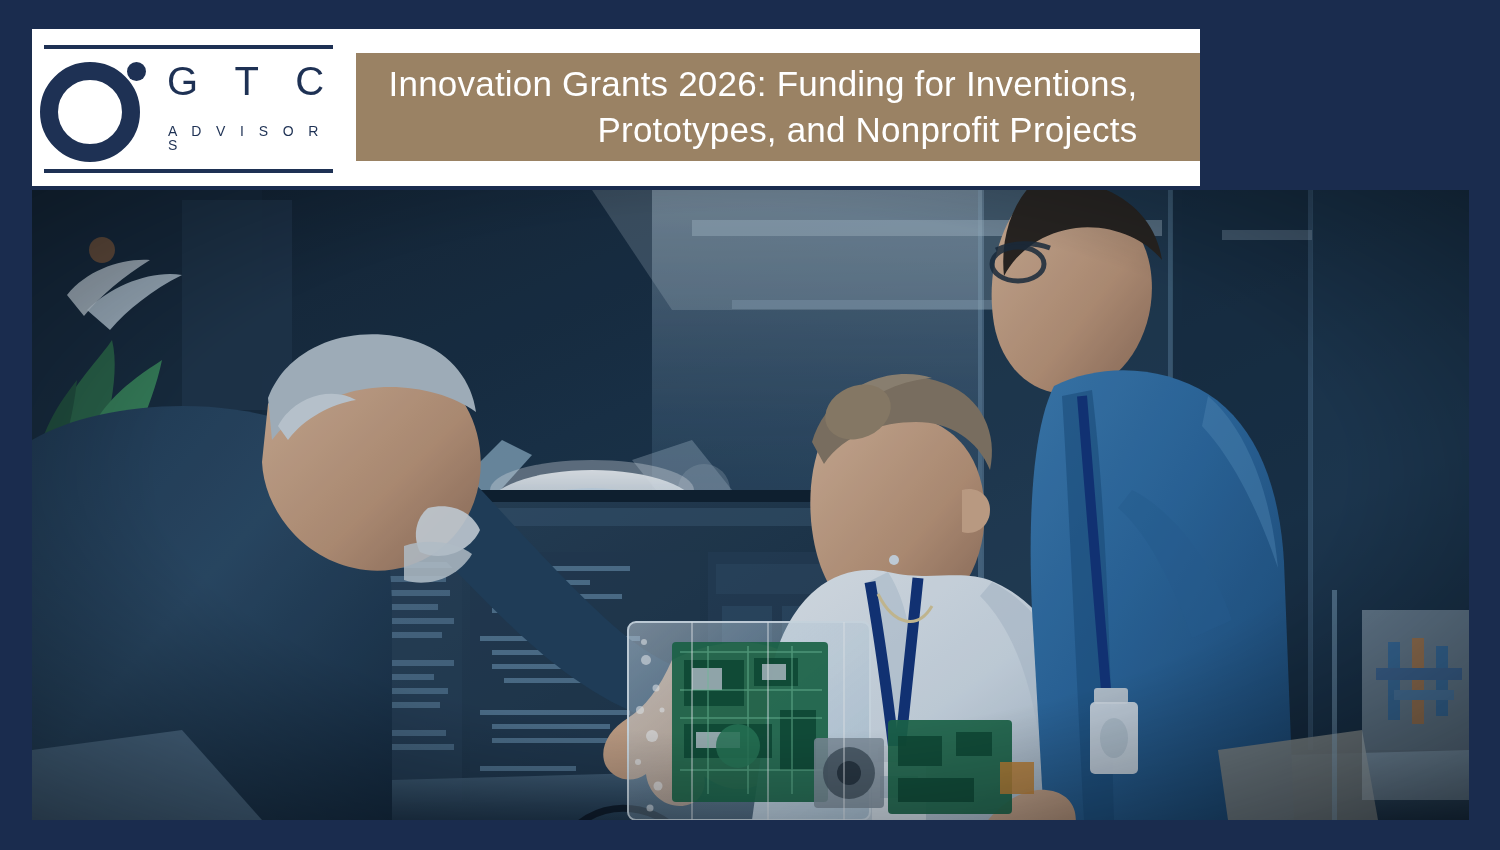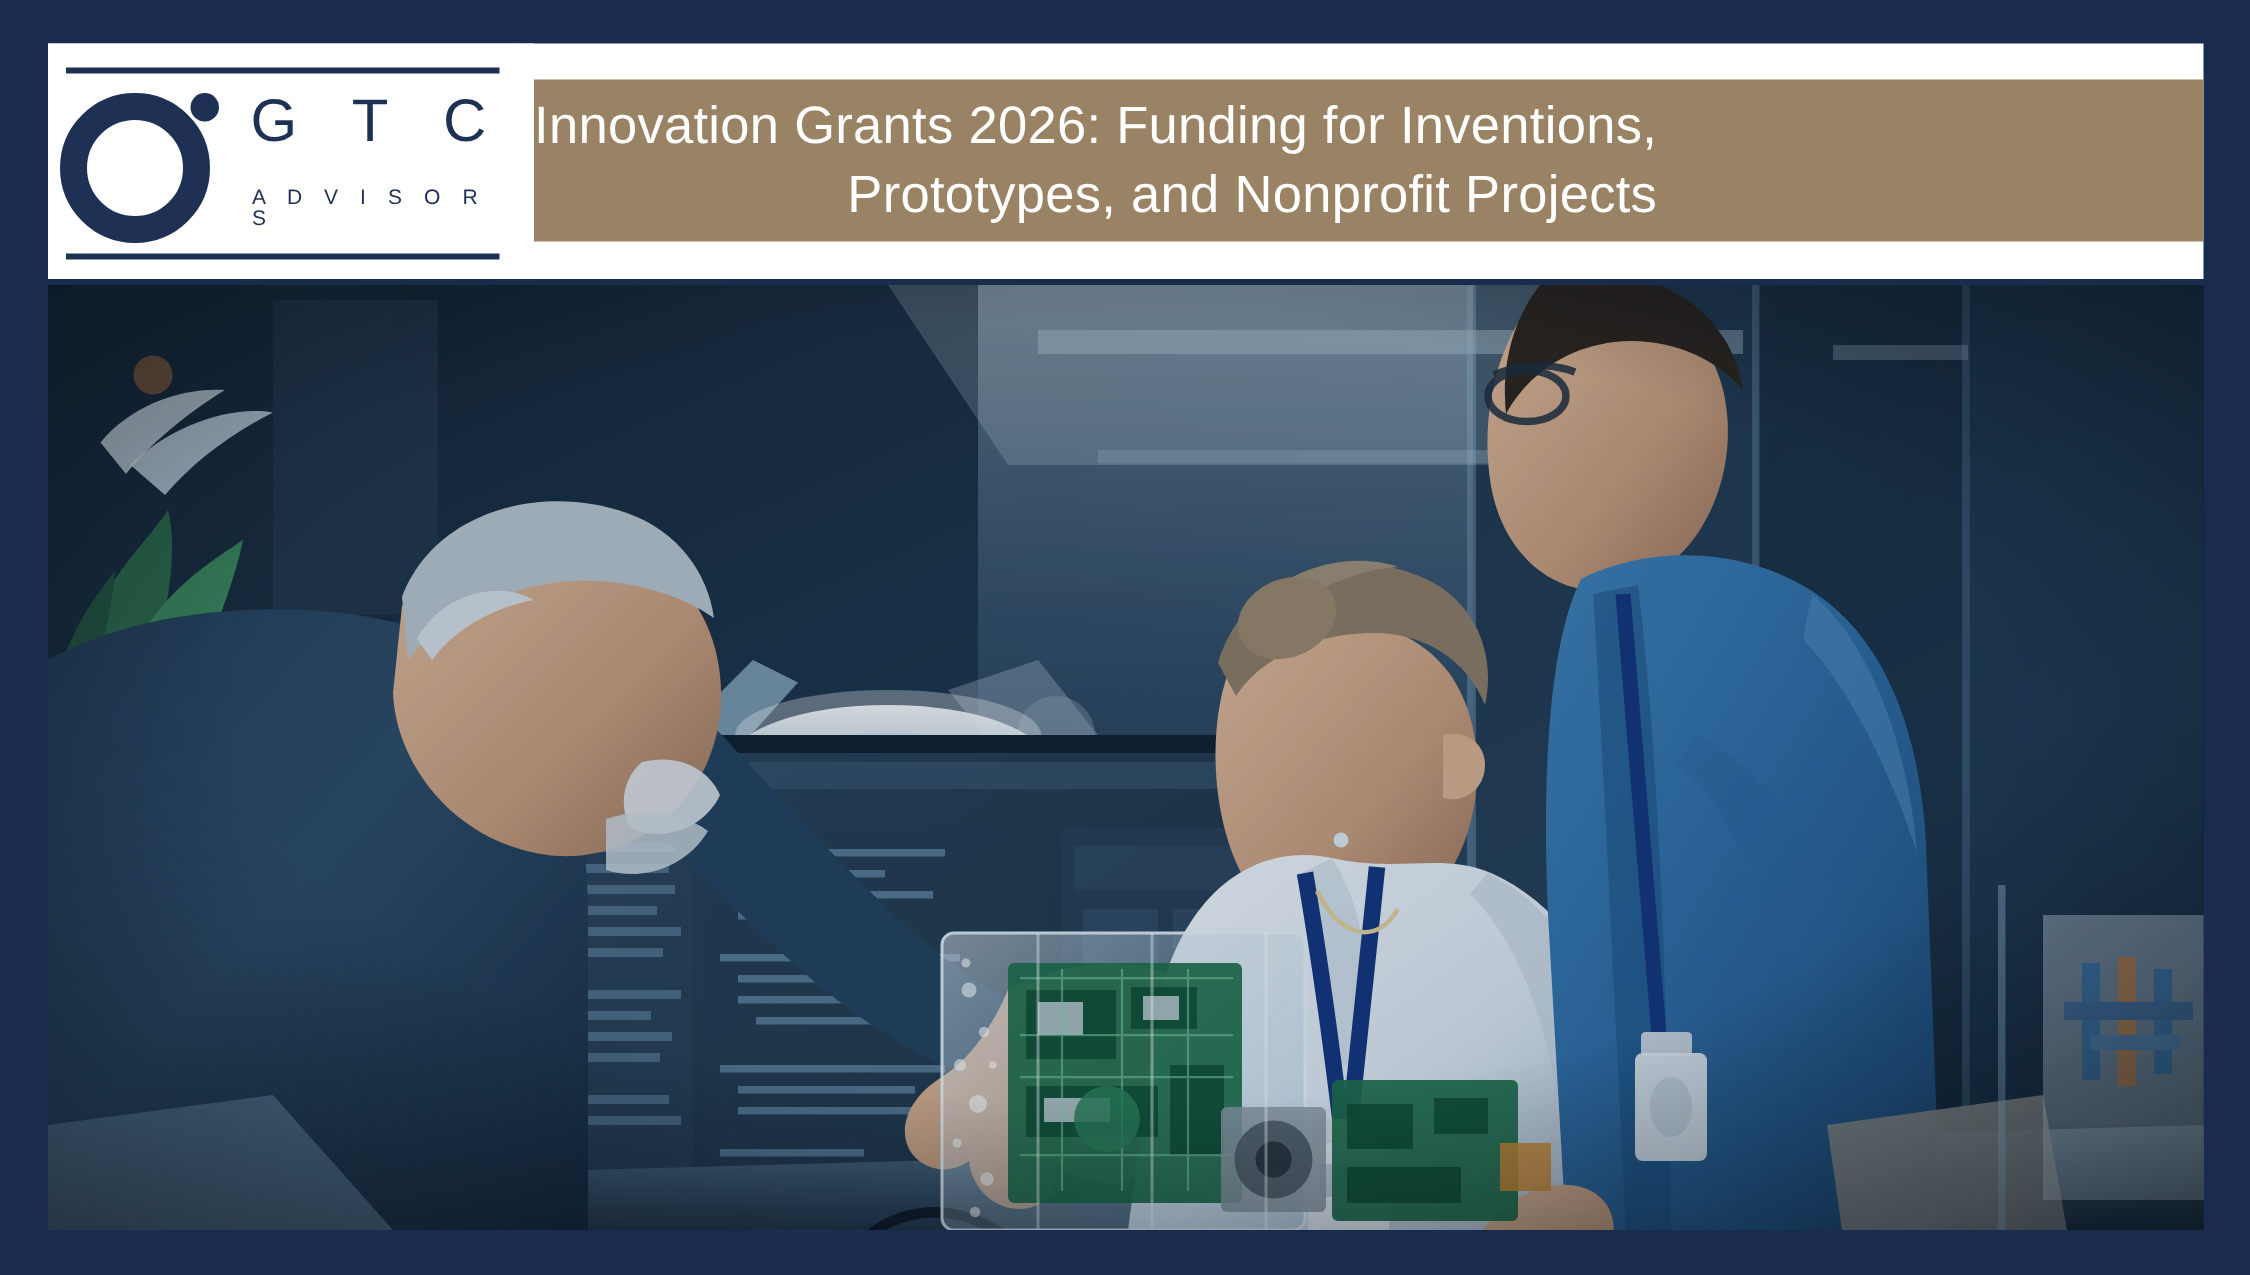--- a/index.html
+++ b/index.html
@@ -5,21 +5,21 @@
   html,body{margin:0;padding:0;}
   body{
     width:1500px;height:850px;overflow:hidden;
     background:#1a2c4e;
     font-family:"Liberation Sans", sans-serif;
   }
   .page{position:relative;width:1500px;height:850px;background:#1a2c4e;}
 
   
   .header{
-    position:absolute;left:32px;top:29px;width:1437px;height:157px;
+    position:absolute;left:32px;top:29px;width:1168px;height:157px;
     background:#ffffff;display:flex;align-items:stretch;
   }
   .logo-panel{
     position:relative;width:313px;height:157px;background:#ffffff;
     display:flex;align-items:center;justify-content:center;flex:none;
   }
   .logo-rule{
     position:absolute;left:12px;width:289px;height:4px;background:#1e3154;
   }
   .logo-rule.top{top:16px;}
@@ -41,21 +41,21 @@
   }
   .wordmark .advisors{
     color:#1e3154;font-size:14px;letter-spacing:5.4px;line-height:1;
     margin-top:23px;padding-left:4px;font-weight:400;
   }
 
   .header-gap{width:11px;flex:none;background:#ffffff;}
 
   .title-banner{
     flex:1 1 auto;margin:24px 0 25px 0;background:#9a8264;
-    display:flex;align-items:center;justify-content:flex-start;
+    display:flex;align-items:center;justify-content:center;
   }
   .title-text{
     color:#ffffff;font-size:35px;line-height:1.32;font-weight:400;
     text-align:right;padding-right:30px;letter-spacing:.2px;
     white-space:pre-line;
   }
 
   
   .photo{
     position:absolute;left:32px;top:190px;width:1437px;height:630px;

